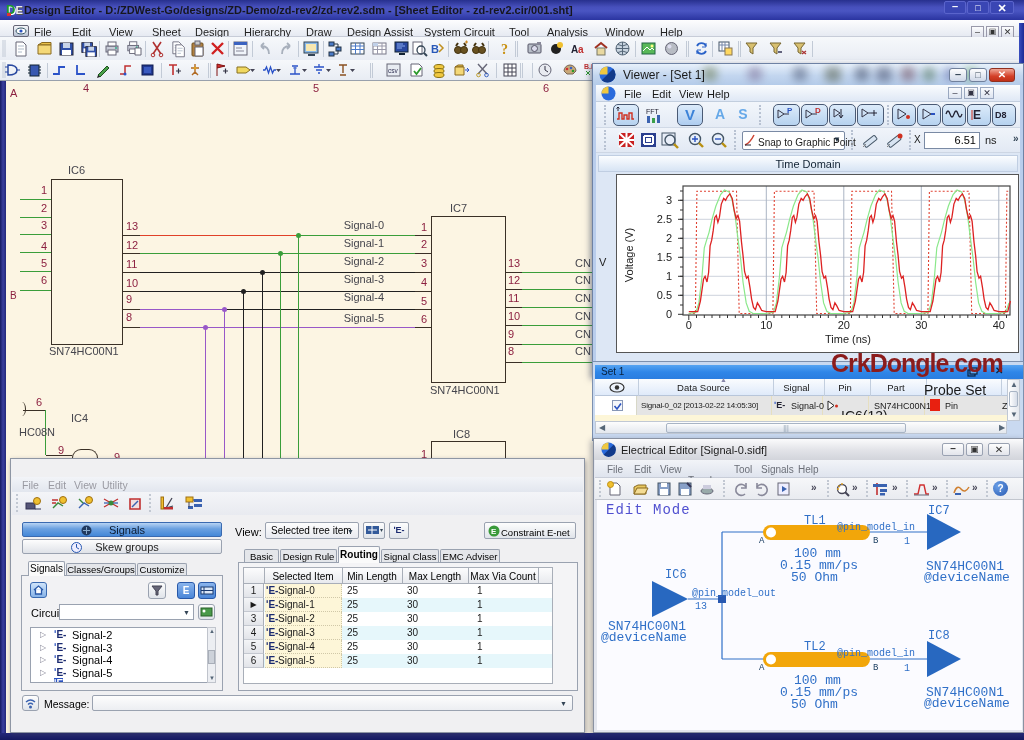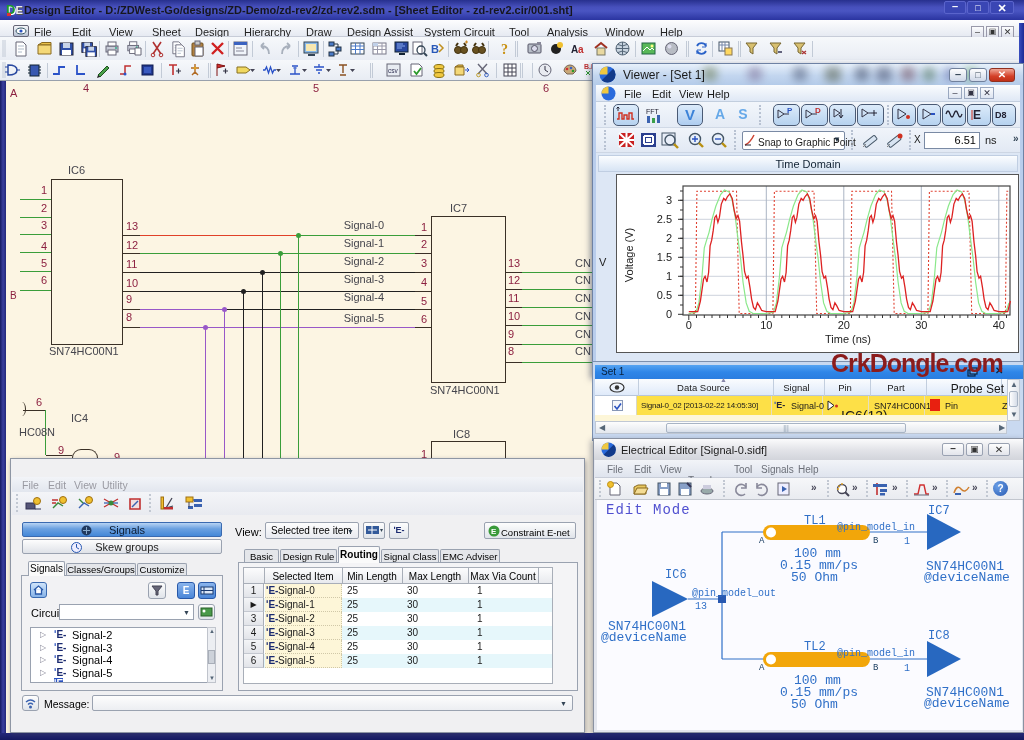--- a/index.html
+++ b/index.html
@@ -901,24 +901,24 @@
   <i class="ab" style="left:178px;top:0;height:17px;border-left:1px solid #c2cede"></i>
   <i class="ab" style="left:229px;top:0;height:17px;border-left:1px solid #c2cede"></i>
   <i class="ab" style="left:275px;top:0;height:17px;border-left:1px solid #c2cede"></i>
   <i class="ab" style="left:331px;top:0;height:17px;border-left:1px solid #c2cede"></i>
   <i class="ab" style="left:406px;top:0;height:17px;border-left:1px solid #c2cede"></i>
  </div>
  <div class="ab wtxt" style="left:43px;top:20px;width:135px;text-align:center;font-size:9.5px">Data Source</div>
  <div class="ab wtxt" style="left:178px;top:20px;width:51px;text-align:center;font-size:9.5px">Signal</div>
  <div class="ab wtxt" style="left:229px;top:20px;width:46px;text-align:center;font-size:9.5px">Pin</div>
  <div class="ab wtxt" style="left:275px;top:20px;width:56px;text-align:center;font-size:9.5px">Part</div>
- <div class="ab wtxt" style="left:331px;top:20px;width:80px;text-align:right;font-size:12px">Probe Set</div>
+ <div class="ab wtxt" style="left:331px;top:20px;width:80px;text-align:left;font-size:14px">Probe Set</div>
  <span class="ab" style="left:127px;top:14px;font-size:7px;color:#88a">▲</span>
 
- <div class="ab" style="left:2px;top:34px;width:412px;height:30px;background:#fde047;border-bottom:1px solid #e0d8b0">
+ <div class="ab" style="left:2px;top:34px;width:412px;height:30px;background:#e5e5e5;border-bottom:1px solid #e0d8b0">
    <div class="ab" style="left:0;top:0;width:42px;height:19px;background:#fff;border-right:1px solid #d8d8c8"></div>
    <i class="ab" style="left:176px;top:0;height:19px;border-left:1px solid #e6dfc0"></i>
    <i class="ab" style="left:227px;top:0;height:19px;border-left:1px solid #e6dfc0"></i>
    <i class="ab" style="left:273px;top:0;height:19px;border-left:1px solid #e6dfc0"></i>
    <i class="ab" style="left:329px;top:0;height:19px;border-left:1px solid #e6dfc0"></i>
    <div class="ab" style="left:17px;top:4px;width:11px;height:11px;background:#f4f6fa;border:1px solid #8898b8"><svg width="9" height="9">
             <path d="M1.5,4 L4,7 L8,1.5" stroke="#2a52c0" stroke-width="1.6" fill="none"></path>
           </svg></div>
    <span class="wtxt ab" style="left:46px;top:5px;font-size:8px;letter-spacing:-.2px">Signal-0_02  [2013-02-22 14:05:30]</span>
    <span class="ab" style="left:179px;top:4px;font-size:9px;font-weight:bold;color:#223"><span style="color:#2a52c0">ʹ</span>E-</span>

